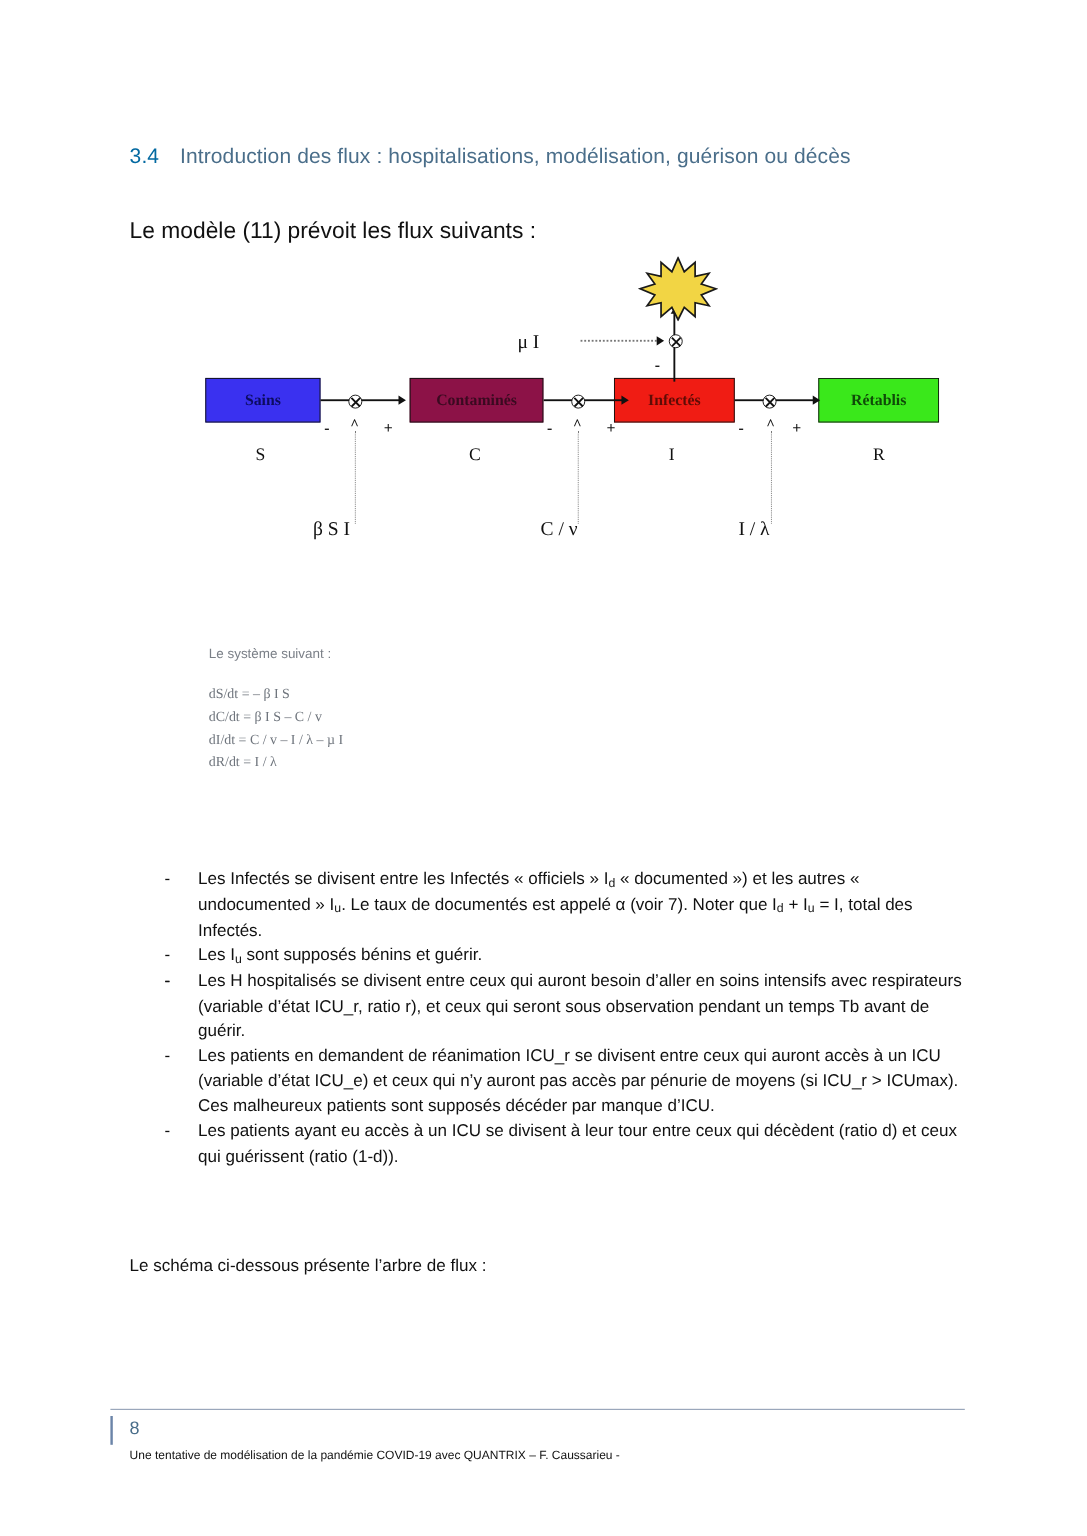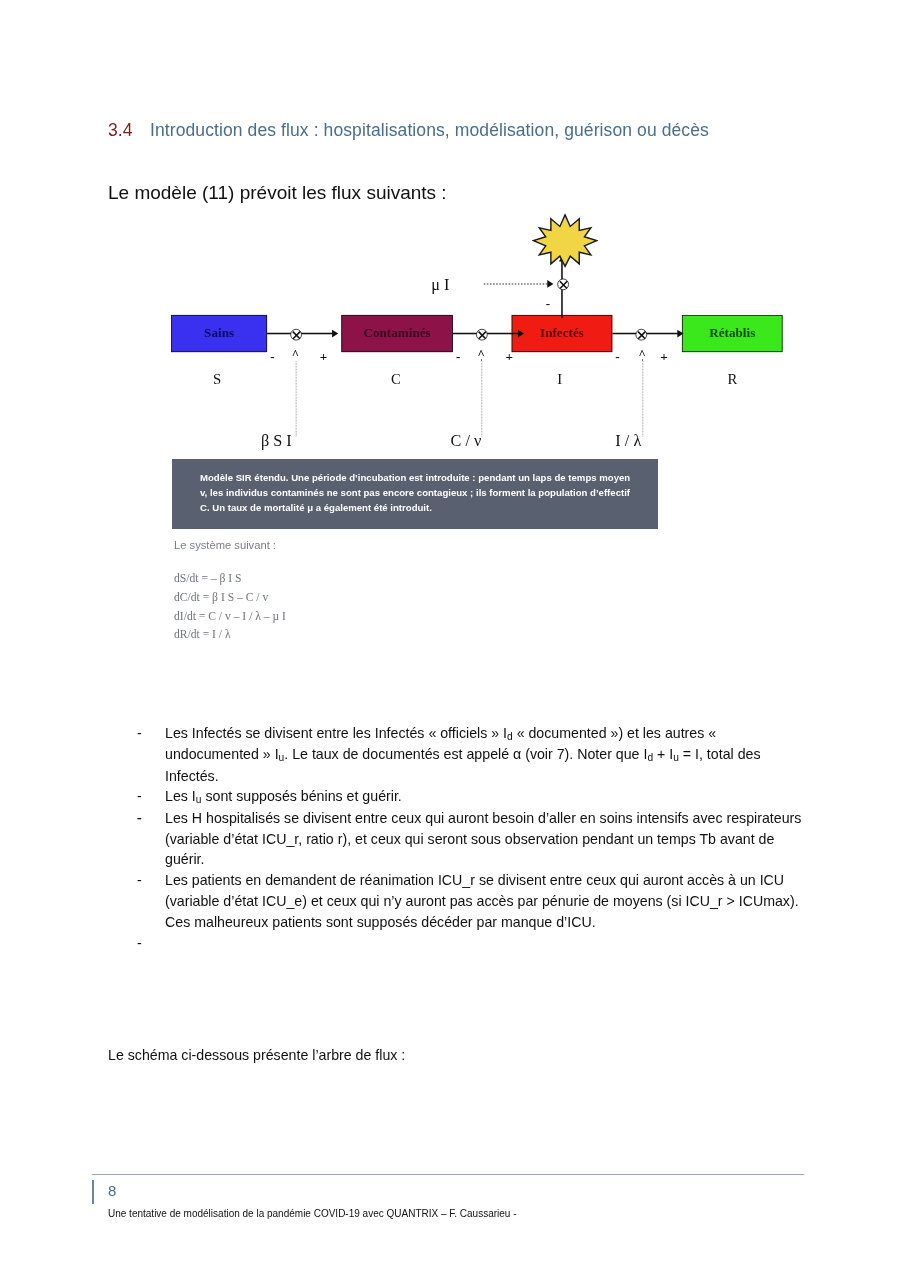--- a/index.html
+++ b/index.html
@@ -31,21 +31,21 @@
     top: 120px;
     width: 700px;
     font-size: 17.5px;
     color: #4a6e8a;
     letter-spacing: 0.1px;
     white-space: nowrap;
   }
   .section-heading .num {
     display: inline-block;
     width: 42px;
-    color: #7f1d1d;
+    color: #0369a1;
   }
 
   
   .intro-line {
     position: absolute;
     left: 108px;
     top: 182px;
     font-size: 19px;
     color: #111;
   }
@@ -359,21 +359,20 @@
         <div class="statelabel" style="left:503px;top:205px;">I</div>
         <div class="statelabel" style="left:723px;top:205px;">R</div>
 
         <div class="flowlabel" style="left:120px;top:283px;font-size:21px;">β S I</div>
         <div class="flowlabel" style="left:365px;top:283px;font-size:21px;">C / ν</div>
         <div class="flowlabel" style="left:578px;top:283px;font-size:21px;">I / λ</div>
 
       </div>
     </div>
 
-    <div class="caption-box">Modèle SIR étendu. Une période d’incubation est introduite : pendant un laps de temps moyen v, les individus contaminés ne sont pas encore contagieux ; ils forment la population d’effectif C. Un taux de mortalité μ a également été introduit.</div>
 
     <div class="sys-intro">Le système suivant :</div>
 
     <div class="eqs">
       <div>dS/dt = – β I S</div>
       <div>dC/dt = β I S – C / v</div>
       <div>dI/dt = C / v – I / λ – µ I</div>
       <div>dR/dt = I / λ</div>
     </div>
 
@@ -395,20 +394,21 @@
     <div class="bullet">
       <span class="dash">-</span>
       <span>Les H hospitalisés se divisent entre ceux qui auront besoin d’aller en soins intensifs avec respirateurs (variable d’état ICU_r, ratio r), et ceux qui seront sous observation pendant un temps Tb avant de guérir.</span>
     </div>
     <div class="bullet">
       <span class="dash">-</span>
       <span>Les patients en demandent de réanimation ICU_r se divisent entre ceux qui auront accès à un ICU (variable d’état ICU_e) et ceux qui n’y auront pas accès par pénurie de moyens (si ICU_r &gt; ICUmax). Ces malheureux patients sont supposés décéder par manque d’ICU.</span>
     </div>
     <div class="bullet">
       <span class="dash">-</span>
+      <span>Les patients ayant eu accès à un ICU se divisent à leur tour entre ceux qui décèdent (ratio d) et ceux qui guérissent (ratio (1-d)).</span>
     </div>
   </div>
 
   <div class="body-p p-schema">Le schéma ci-dessous présente l’arbre de flux :</div>
 
   <div class="footer-rule"></div>
   <div class="footer-accent"></div>
   <div class="footer-pagenum">8</div>
   <div class="footer-text">Une tentative de modélisation de la pandémie COVID-19 avec QUANTRIX – F. Caussarieu -</div>
 

